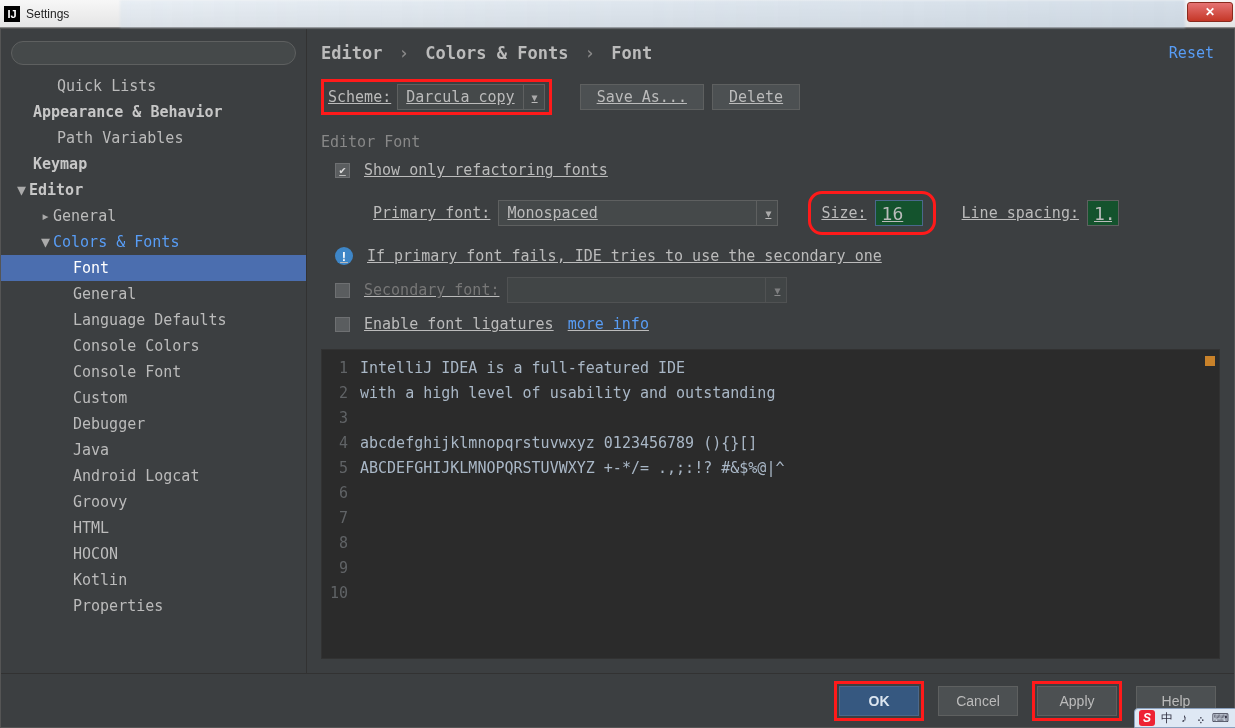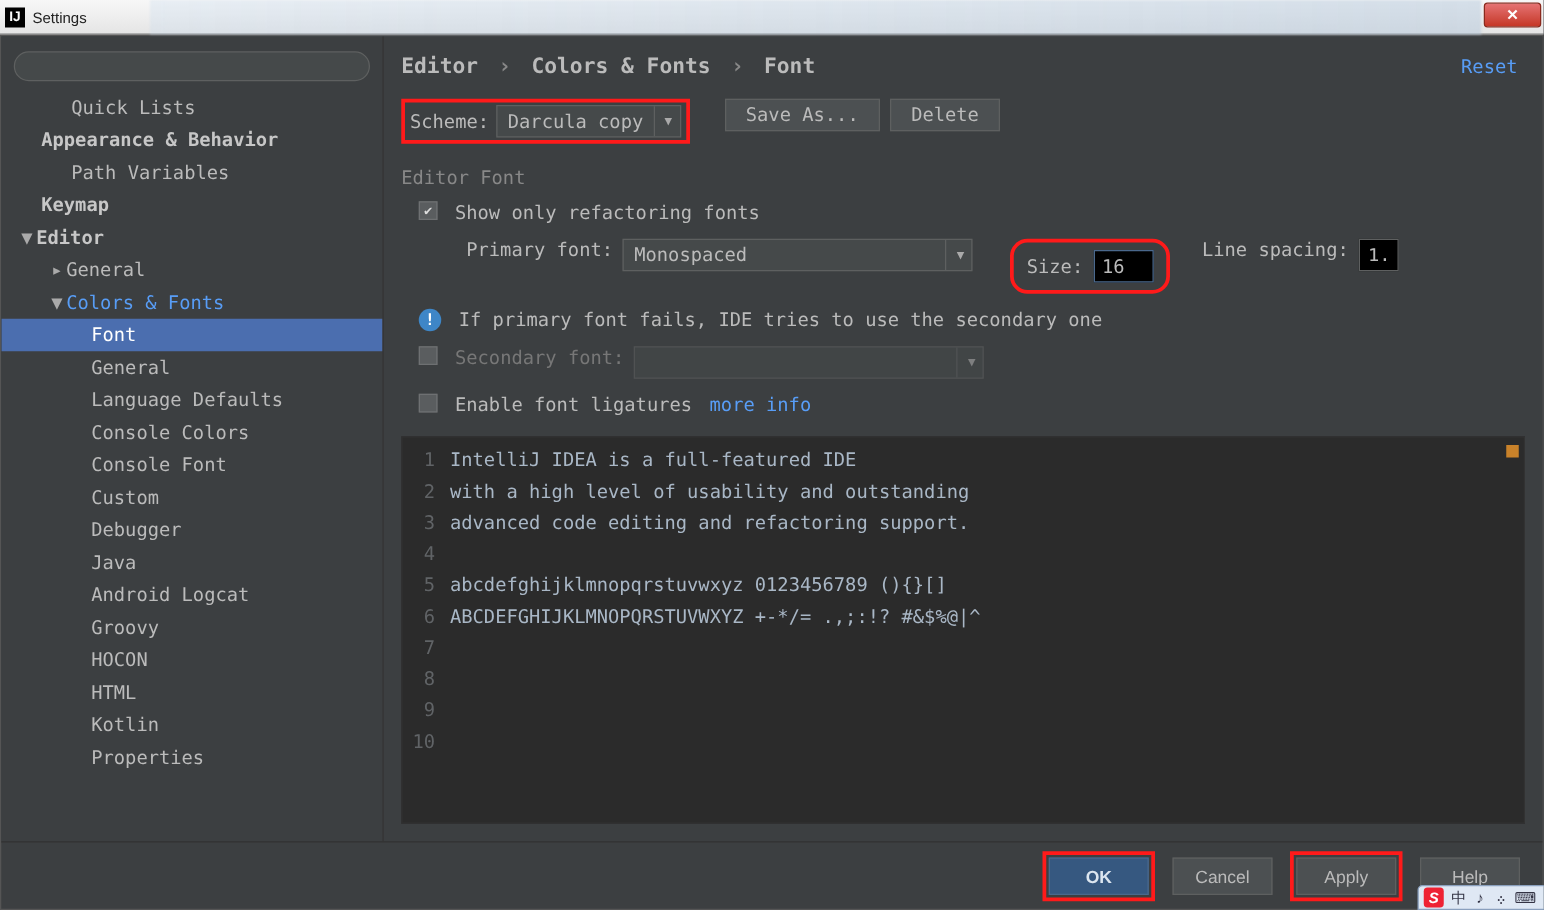--- a/index.html
+++ b/index.html
@@ -79,40 +79,40 @@
 .tree-item .arrow { display: inline-block; width: 12px; margin-left: -16px; color: #aaa; }
 .main { flex: 1; display: flex; flex-direction: column; background: #3c3f41; }
 .crumbs {
   display: flex; align-items: center; justify-content: space-between;
   padding: 14px 20px 10px 14px;
   font-family: "Consolas","Menlo",monospace; font-size: 17px; font-weight: bold;
   color: #bbbbbb;
 }
 .crumbs .sep { color: #888; margin: 0 6px; }
 .reset { color: #589df6; font-size: 15px; font-weight: normal; cursor: pointer; }
-.row { display: flex; align-items: flex-start; padding: 6px 14px; gap: 8px; font-family: "Consolas","Menlo",monospace; font-size: 15px; }
+.row { display: flex; align-items: center; padding: 6px 14px; gap: 8px; font-family: "Consolas","Menlo",monospace; font-size: 15px; text-decoration: underline; }
 .label { color: #bbbbbb; }
 .combo {
   display: flex; align-items: center;
   background: #45494a; border: 1px solid #5e6060;
   height: 26px; padding: 0 6px 0 8px;
   color: #bbb; font-family: inherit; font-size: 15px;
 }
 .combo .tri { margin-left: 8px; color: #aaa; font-size: 10px; border-left: 1px solid #5e6060; padding-left: 8px; height: 100%; display: flex; align-items: center; }
 .btn {
   background: #4c5052; border: 1px solid #5e6060;
   height: 28px; padding: 0 16px; color: #bbb;
   font-family: "Consolas","Menlo",monospace; font-size: 15px;
   display: inline-flex; align-items: center; cursor: pointer;
 }
 .btn.small { height: 26px; }
 .textfield {
-  background: #000000; border: 1px solid #5e6060;
+  background: #14532d; border: 1px solid #5e6060;
   height: 26px; padding: 0 6px; color: #bbb;
-  font-family: "Consolas","Menlo",monospace; font-size: 15px;
+  font-family: "Consolas","Menlo",monospace; font-size: 18px;
 }
 .hl-red { border: 3px solid #ff1a1a; }
 .section-label { color: #888; font-size: 15px; font-family: "Consolas","Menlo",monospace; padding: 12px 14px 4px 14px; }
 .checkbox { width: 15px; height: 15px; background: #5a5d5f; border: 1px solid #6e7072; display: inline-flex; align-items: center; justify-content: center; margin-right: 6px; color: #ddd; font-size: 11px; }
 .checkbox.checked::after { content: "✔"; }
 .infoicon {
   width: 18px; height: 18px; border-radius: 50%; background: #3e86c7;
   color: #fff; font-weight: bold; font-size: 13px;
   display: inline-flex; align-items: center; justify-content: center; margin-right: 6px;
 }
@@ -175,22 +175,22 @@
           <div class="tree-item lvl2 selected"><span>Font</span></div>
           <div class="tree-item lvl2"><span>General</span></div>
           <div class="tree-item lvl2"><span>Language Defaults</span></div>
           <div class="tree-item lvl2"><span>Console Colors</span></div>
           <div class="tree-item lvl2"><span>Console Font</span></div>
           <div class="tree-item lvl2"><span>Custom</span></div>
           <div class="tree-item lvl2"><span>Debugger</span></div>
           <div class="tree-item lvl2"><span>Java</span></div>
           <div class="tree-item lvl2"><span>Android Logcat</span></div>
           <div class="tree-item lvl2"><span>Groovy</span></div>
+          <div class="tree-item lvl2"><span>HTML</span></div>
           <div class="tree-item lvl2"><span>HOCON</span></div>
-          <div class="tree-item lvl2"><span>HTML</span></div>
           <div class="tree-item lvl2"><span>Kotlin</span></div>
           <div class="tree-item lvl2"><span>Properties</span></div>
         </div>
     </div>
 
     <div class="main">
       <div class="crumbs">
         <div>
           <span>Editor</span>
           <span class="sep">›</span>
@@ -267,21 +267,20 @@
             <div>5</div>
             <div>6</div>
             <div>7</div>
             <div>8</div>
             <div>9</div>
             <div>10</div>
           </div>
         <div class="content" id="preview-content">
             <div>IntelliJ IDEA is a full-featured IDE</div>
             <div>with a high level of usability and outstanding</div>
-            <div>advanced code editing and refactoring support.</div>
             <div></div>
             <div>abcdefghijklmnopqrstuvwxyz 0123456789 (){}[]</div>
             <div>ABCDEFGHIJKLMNOPQRSTUVWXYZ +-*/= .,;:!? #&amp;$%@|^</div>
             <div></div>
             <div></div>
             <div></div>
             <div></div>
           </div>
         <div class="marker"></div>
       </div>

